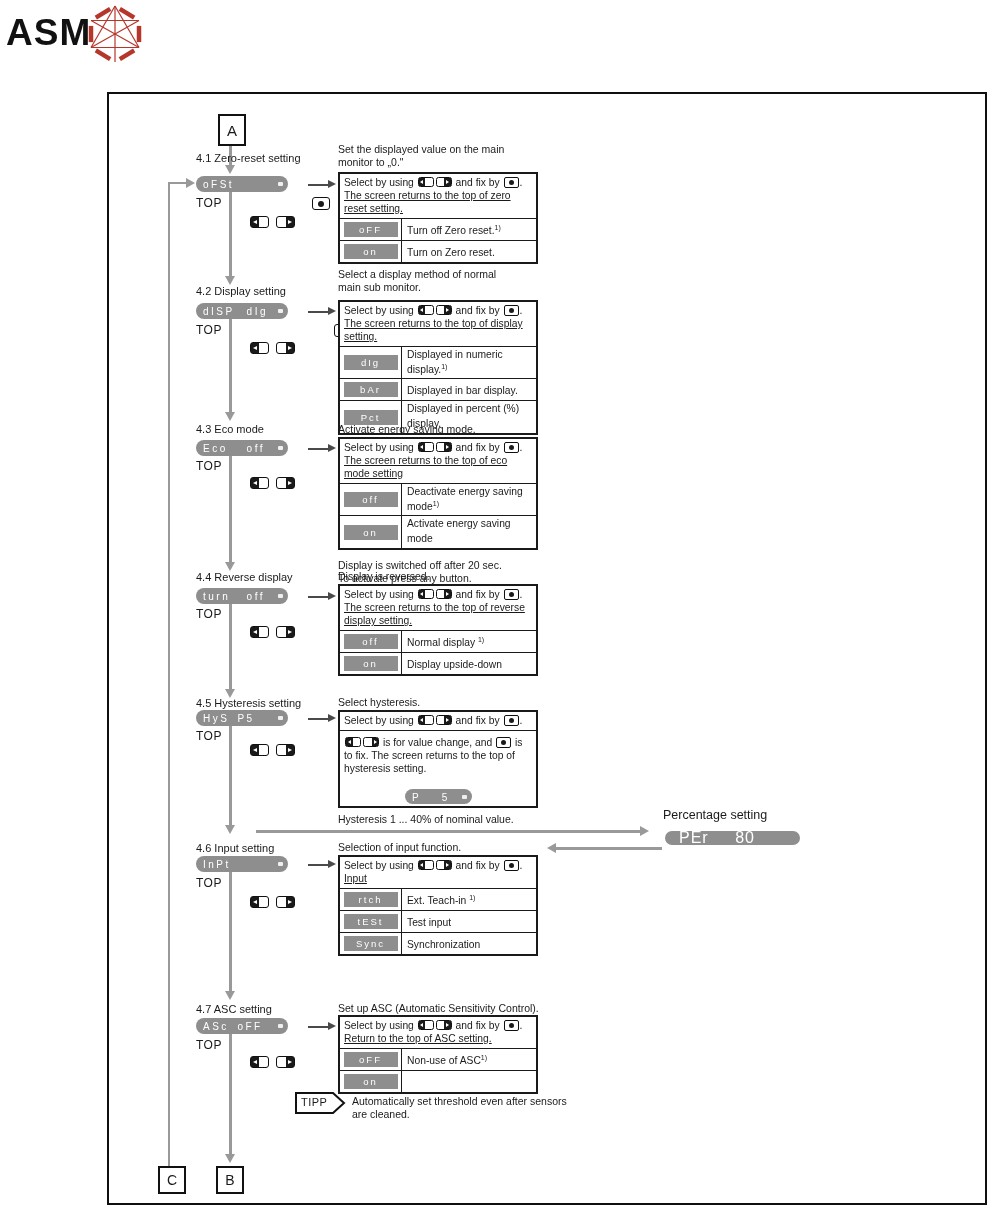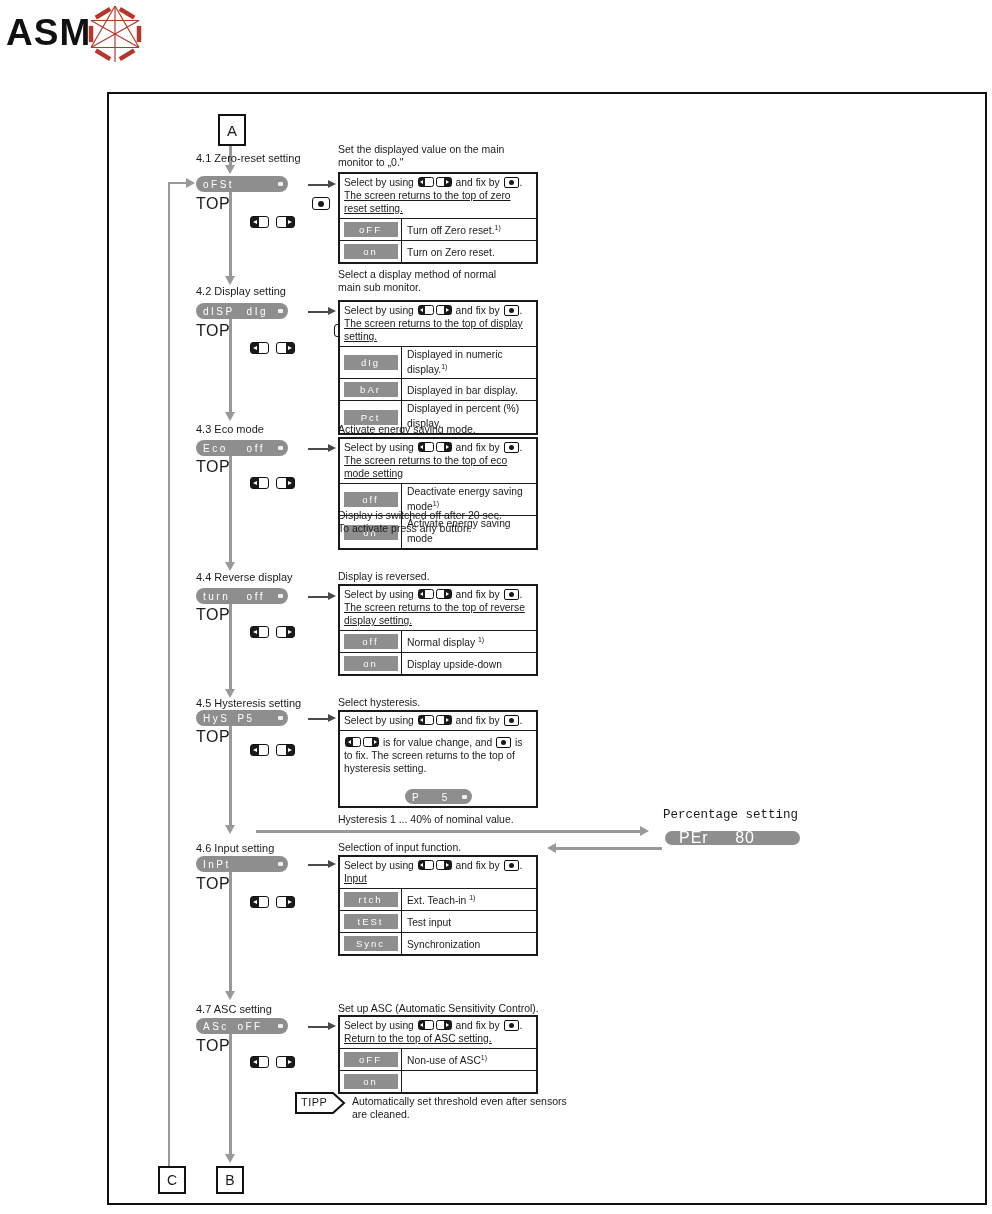--- a/index.html
+++ b/index.html
@@ -19,21 +19,21 @@
   .aright{width:0;height:0;border-top:5px solid transparent;border-bottom:5px solid transparent;border-left:9px solid #999;}
   
   .harrow .shaft{position:absolute;left:0;top:3.5px;width:22px;height:2.5px;background:#4a4a4a;}
   .harrow .tip{position:absolute;left:20px;top:0;width:0;height:0;border-top:4.5px solid transparent;border-bottom:4.5px solid transparent;border-left:8px solid #4a4a4a;}
   .harrow{width:30px;height:10px;}
   
   .conn{width:24px;height:26px;border:2px solid #111;background:#fff;display:flex;align-items:center;justify-content:center;font-size:14px;}
   
   .sec-title{font-size:11px;line-height:13px;white-space:nowrap;}
   .t10{font-size:10.5px;line-height:13px;}
-  .top-lbl{font-size:16px;line-height:11px;letter-spacing:.5px;}
+  .top-lbl{font-size:12px;line-height:11px;letter-spacing:.5px;}
   
   .lcd{background:#8e8e8e;color:#fff;font-size:10px;letter-spacing:2.5px;display:block;position:absolute;border-radius:8px;}
   .lcd .lcd-l{position:absolute;left:7px;top:50%;transform:translateY(-50%);white-space:nowrap;}
   .lcd .lcd-m{position:absolute;left:55%;top:50%;transform:translateY(-50%);white-space:nowrap;}
   .lcd .lcd-m.n45{left:45%;}
   .marker{position:absolute;right:5px;top:50%;margin-top:-2px;width:5px;height:4px;background:#efefef;border-radius:1px;}
   .lcd-big{background:#8e8e8e;color:#fff;font-size:16px;letter-spacing:1px;}
   .lcd-big .lcd-l{position:absolute;left:14px;top:50%;transform:translateY(-50%);}
   .lcd-big .lcd-m{position:absolute;left:52%;top:50%;transform:translateY(-50%);}
   
@@ -291,21 +291,21 @@
   </div>
   <div class="trow">
     <div class="vcell">
         <span class="vbox">on</span>
       </div>
     <div class="tcell">
         <span><span>Activate energy saving mode</span><sup></sup></span>
       </div>
   </div>
 </div>
-<div class="abs t10" style="left:338px;top:509px;">
+<div class="abs t10" style="left:338px;top:559px;">
   <div>Display is switched off after 20 sec.</div>
     <div>To activate press any button.</div>
 </div>
 
 
 <div class="abs sec-title" style="left:196px;top:571px;">4.4 Reverse display</div>
 <div class="lcd" style="left:196px;top:588px;width:92px;height:16px;">
   <span class="lcd-l">turn</span>
   <span class="lcd-m">off</span>
   <span class="marker"></span>
@@ -400,21 +400,21 @@
     <span class="marker"></span>
   </div>
 </div>
 <div class="abs t10" style="left:338px;top:813px;">Hysteresis 1 ... 40% of nominal value.</div>
 
 
 <div class="abs hl" style="left:256px;top:830px;width:386px;height:3px;"></div>
 <div class="abs aright" style="left:640px;top:826px;border-top-width:5.5px;border-bottom-width:5.5px;"></div>
 <div class="abs hl" style="left:556px;top:847px;width:106px;height:3px;"></div>
 <div class="abs" style="left:547px;top:843px;width:0;height:0;border-top:5.5px solid transparent;border-bottom:5.5px solid transparent;border-right:9px solid #999;"></div>
-<div class="abs" style="left:663px;top:808px;font-size:12.5px;font-family:Liberation Mono, monospace;">Percentage setting</div>
+<div class="abs" style="left:663px;top:808px;font-size:12.5px;">Percentage setting</div>
 <div class="lcd lcd-big" style="left:665px;top:831px;width:135px;height:14px;">
   <span class="lcd-l">PEr</span>
   <span class="lcd-m">80</span>
 </div>
 
 
 <div class="abs sec-title" style="left:196px;top:842px;">4.6 Input setting</div>
 <div class="lcd" style="left:196px;top:856px;width:92px;height:16px;">
   <span class="lcd-l">InPt</span>
   <span class="marker"></span>

